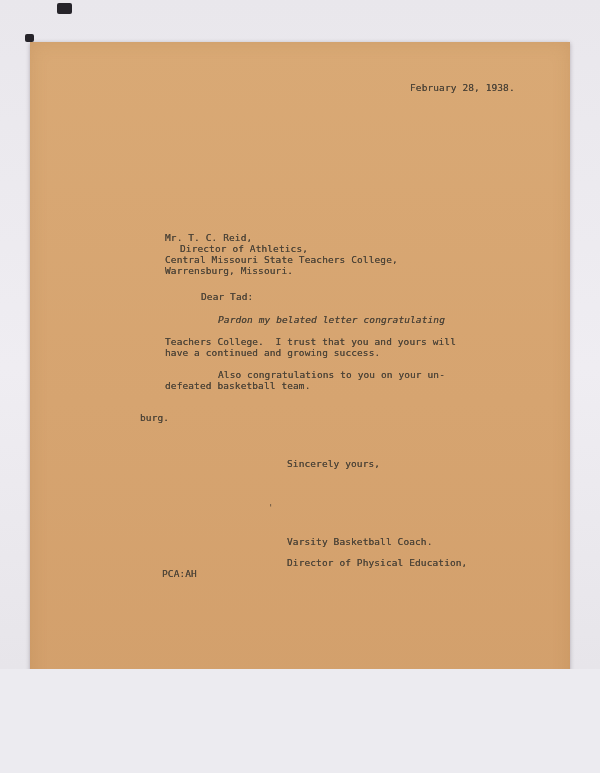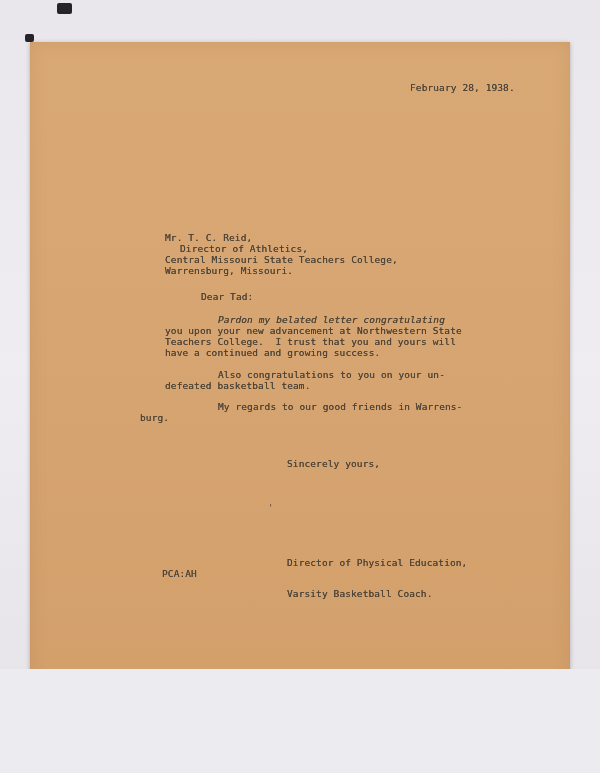--- a/index.html
+++ b/index.html
@@ -58,32 +58,30 @@
   <div class="line" style="left:410px; top:82px;">February 28, 1938.</div>
 
   <div class="line" style="left:165px; top:232px;text-align:right;">Mr. T. C. Reid,</div>
   <div class="line" style="left:165px; top:243px;padding-left:15px;">Director of Athletics,</div>
   <div class="line" style="left:165px; top:254px;">Central Missouri State Teachers College,</div>
   <div class="line" style="left:165px; top:265px;">Warrensburg, Missouri.</div>
 
   <div class="line" style="left:165px; top:291px;padding-left:36px;">Dear Tad:</div>
 
   <div class="line" style="left:218px; top:314px;font-style:italic;">Pardon my belated letter congratulating</div>
-  <div class="line" style="left:165px; top:325px;">you upon your new advancement at Northwestern State</div>
   <div class="line" style="left:165px; top:336px;">Teachers College.  I trust that you and yours will</div>
   <div class="line" style="left:218px; top:369px;">Also congratulations to you on your un-</div>
 
   <div class="line" style="left:165px; top:347px;">have a continued and growing success.</div>
   <div class="line" style="left:165px; top:380px;">defeated basketball team.</div>
 
-  <div class="line" style="left:218px; top:401px;">My regards to our good friends in Warrens-</div>
   <div class="line" style="left:140px; top:412px;">burg.</div>
 
   <div class="line" style="left:287px; top:458px;">Sincerely yours,</div>
 
   <div class="stray" style="left:268px; top:503px;">'</div>
 
   <div class="line" style="left:287px; top:557px;">Director of Physical Education,</div>
-  <div class="line" style="left:287px; top:588px;text-align:right;">Varsity Basketball Coach.</div>
+  <div class="line" style="left:287px; top:536px;text-align:right;">Varsity Basketball Coach.</div>
 
   <div class="line" style="left:162px; top:568px;">PCA:AH</div>
 
 </div>
 
 </body></html>

